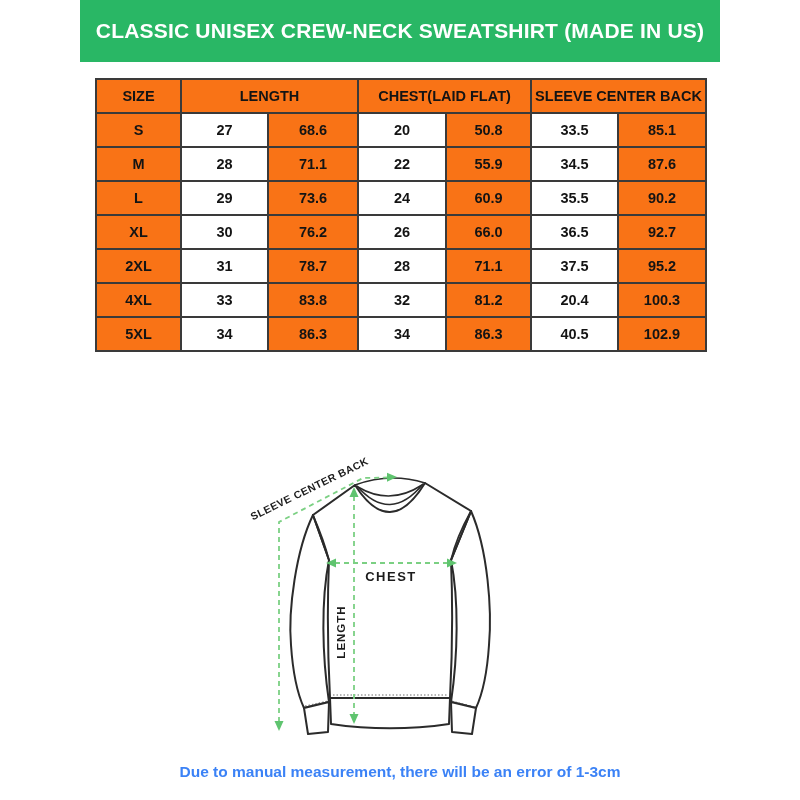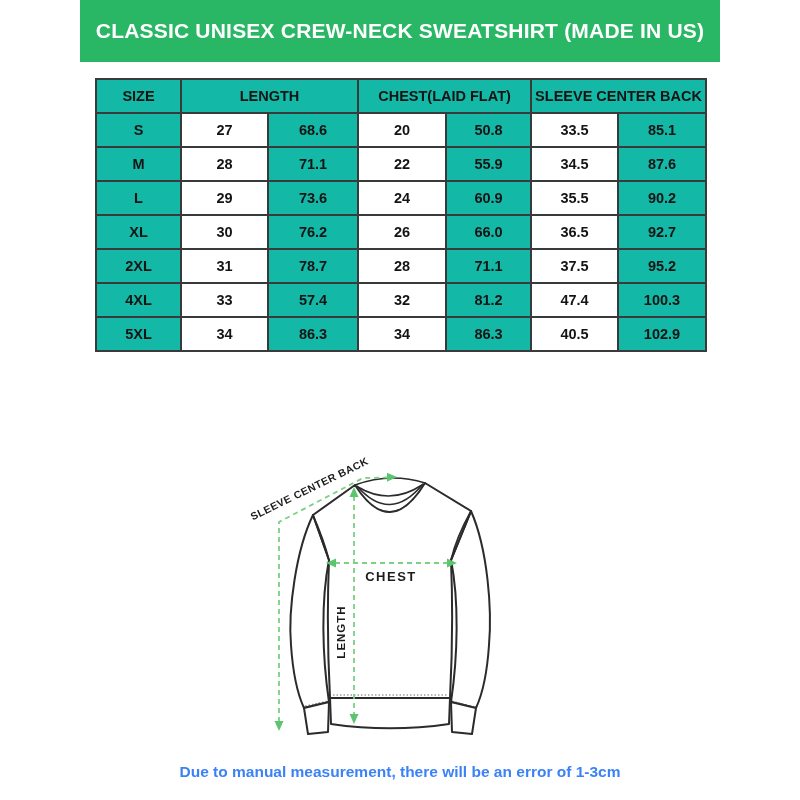--- a/index.html
+++ b/index.html
@@ -17,21 +17,21 @@
     text-align:right;
   }
   table.size-table{
     position:absolute;left:95px;top:78px;border-collapse:collapse;
     table-layout:fixed;
   }
   table.size-table td{
     border:2px solid #3a3a3a;text-align:center;vertical-align:middle;
     font-weight:bold;font-size:14.5px;color:#141414;height:32px;padding:0;
   }
-  td.g{background:#14b8a6;}
+  td.g{background:#f97316;}
   td.w{background:#ffffff;}
   .diagram{position:absolute;left:238px;top:450px;width:324px;height:312px;}
   .note{
     position:absolute;left:0;top:763px;width:100%;text-align:center;
     color:#3b82f6;font-weight:bold;font-size:15.5px;
   }
   .garment{fill:#ffffff;stroke:#2b2b2b;stroke-width:2;stroke-linejoin:round;stroke-linecap:round;}
   .gline{fill:none;stroke:#2b2b2b;stroke-width:1.6;stroke-linecap:round;}
   .stitch{fill:none;stroke:#4a4a4a;stroke-width:.8;stroke-dasharray:1.5 2;}
   .dash{fill:none;stroke:#7bd083;stroke-width:1.8;stroke-dasharray:5 4;}
@@ -103,24 +103,24 @@
       <td class="w">31</td>
       <td class="g">78.7</td>
       <td class="w">28</td>
       <td class="g">71.1</td>
       <td class="w">37.5</td>
       <td class="g">95.2</td>
     </tr>
     <tr>
       <td class="g">4XL</td>
       <td class="w">33</td>
-      <td class="g">57.4</td>
+      <td class="g">83.8</td>
       <td class="w">32</td>
       <td class="g">81.2</td>
-      <td class="w">47.4</td>
+      <td class="w">20.4</td>
       <td class="g">100.3</td>
     </tr>
     <tr>
       <td class="g">5XL</td>
       <td class="w">34</td>
       <td class="g">86.3</td>
       <td class="w">34</td>
       <td class="g">86.3</td>
       <td class="w">40.5</td>
       <td class="g">102.9</td>

